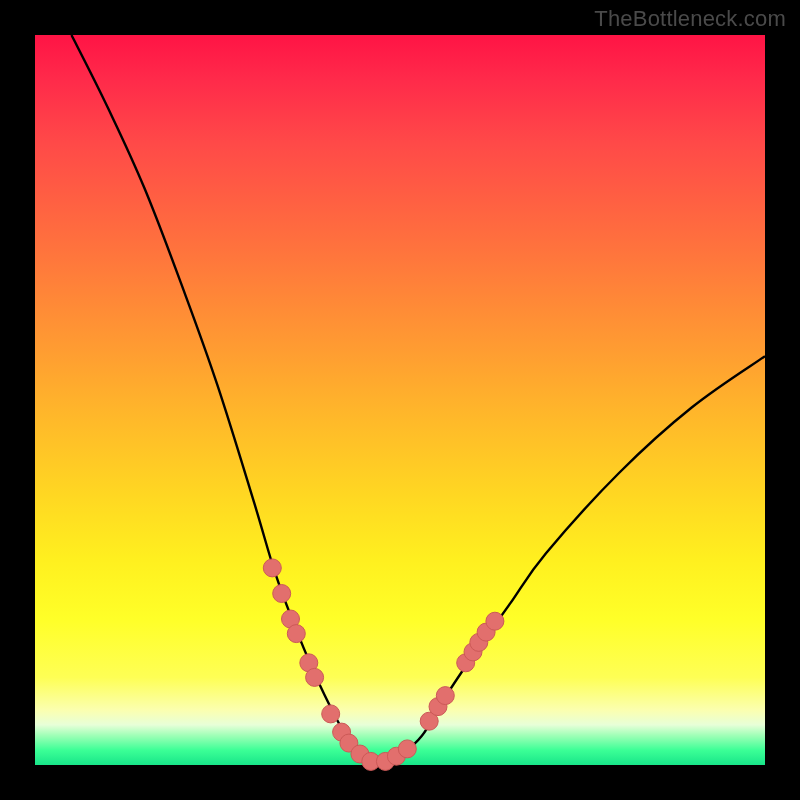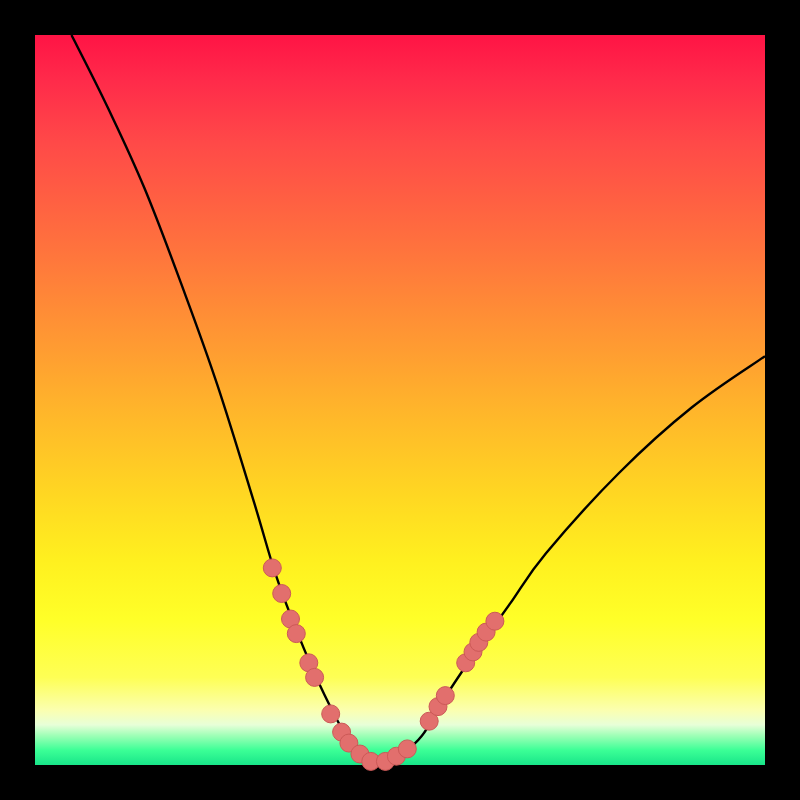--- a/index.html
+++ b/index.html
@@ -88,13 +88,14 @@
           <circle cx="403.0" cy="671.6" r="9" fill="#e26f6d" stroke="#cc5957" stroke-width="1"></circle>
           <circle cx="410.3" cy="660.6" r="9" fill="#e26f6d" stroke="#cc5957" stroke-width="1"></circle>
           <circle cx="430.7" cy="627.8" r="9" fill="#e26f6d" stroke="#cc5957" stroke-width="1"></circle>
           <circle cx="438.0" cy="616.9" r="9" fill="#e26f6d" stroke="#cc5957" stroke-width="1"></circle>
           <circle cx="443.8" cy="607.4" r="9" fill="#e26f6d" stroke="#cc5957" stroke-width="1"></circle>
           <circle cx="451.1" cy="597.1" r="9" fill="#e26f6d" stroke="#cc5957" stroke-width="1"></circle>
           <circle cx="459.9" cy="586.2" r="9" fill="#e26f6d" stroke="#cc5957" stroke-width="1"></circle>
         </g>
     </svg>
   </div>
+  <div class="watermark">TheBottleneck.com</div>
 </div>
 
 </body></html>

